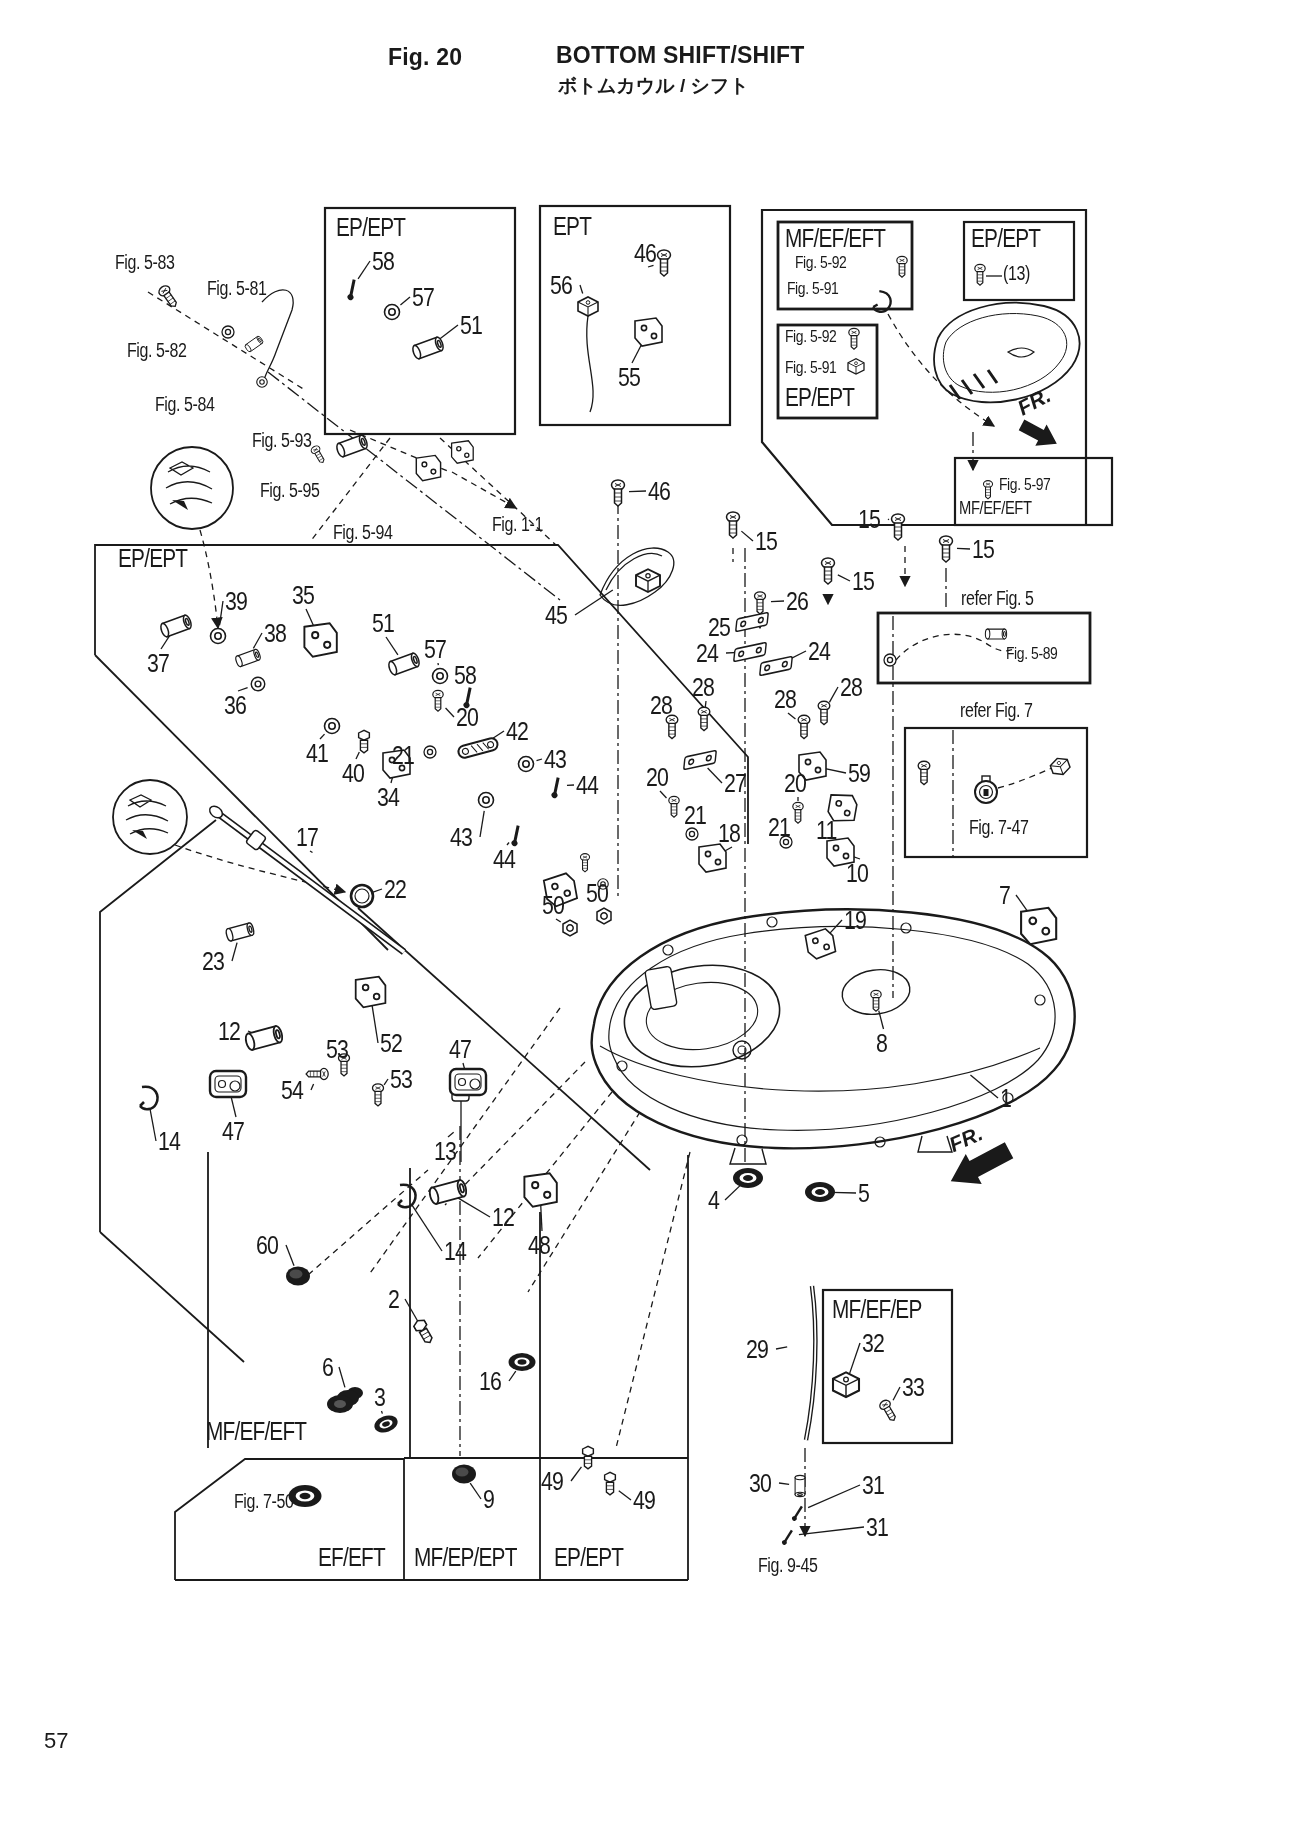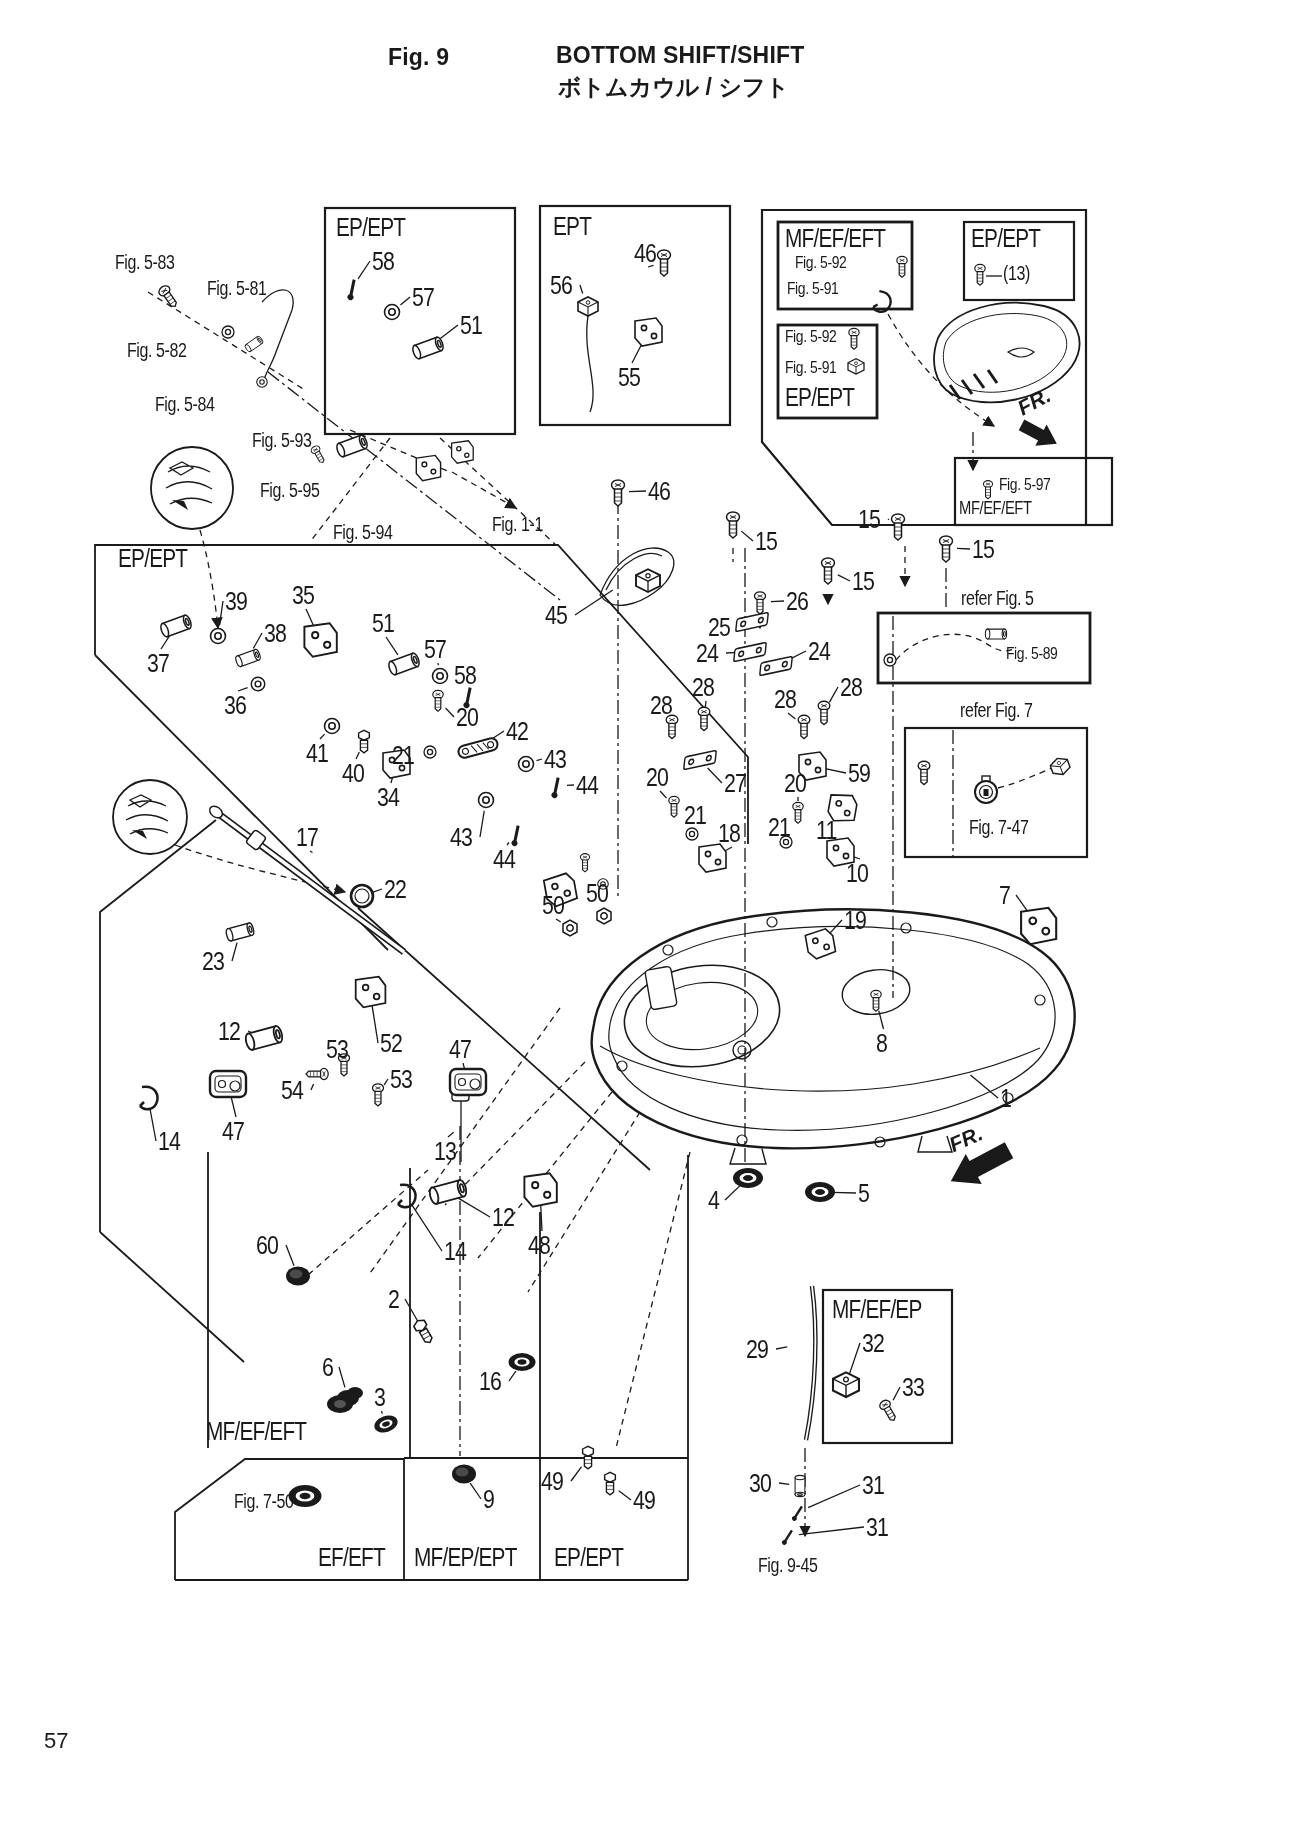--- a/index.html
+++ b/index.html
@@ -5,21 +5,21 @@
   :root { --ink:#1a1a1a; --paper:#ffffff; }
   html,body { margin:0; padding:0; background:#888; }
   #page {
     position:relative; width:1290px; height:1822px;
     background:var(--paper); overflow:hidden;
     font-family:"Liberation Sans","DejaVu Sans",sans-serif;
     color:var(--ink);
   }
   .lbl { position:absolute; white-space:nowrap; transform-origin:0 0; line-height:1; }
   .title  { font-size:23px; font-weight:bold; letter-spacing:0.2px; }
-  .jp     { font-size:23px; font-weight:bold; }
+  .jp     { font-size:19px; font-weight:bold; }
   .pageno { font-size:22px; }
   .sec  { font-size:26px; transform:scaleX(0.80); letter-spacing:-1px; }
   .sec2 { font-size:18px; transform:scaleX(0.82); letter-spacing:-0.5px; }
   .fig  { font-size:20px; transform:scaleX(0.80); letter-spacing:-0.5px; }
   .fig2 { font-size:17px; transform:scaleX(0.82); letter-spacing:-0.5px; }
   .num  { font-size:26px; transform:scaleX(0.82); letter-spacing:-1px; }
   .fr   { font-size:21px; font-weight:bold; font-style:italic; }
   svg#art { position:absolute; left:0; top:0; }
   .st { stroke:var(--ink); stroke-width:1.8; fill:none; }
   .bx { stroke:var(--ink); stroke-width:2.2; fill:none; }
@@ -28,21 +28,21 @@
   .ds { stroke:var(--ink); stroke-width:1.3; fill:none; stroke-dasharray:6 5; }
   .dd { stroke:var(--ink); stroke-width:1.3; fill:none; stroke-dasharray:14 4 3 4; }
   .tube { stroke:var(--ink); fill:none; }
   .core { stroke:#fff; fill:none; }
 </style>
 </head>
 <body>
 
 <div id="page">
 
-  <div class="lbl title" style="left:388px;top:46px">Fig. 9</div>
+  <div class="lbl title" style="left:388px;top:46px">Fig. 20</div>
   <div class="lbl title" style="left:556px;top:44px">BOTTOM SHIFT/SHIFT</div>
   <div class="lbl jp" style="left:558px;top:76px">ボトムカウル / シフト</div>
   <div class="lbl pageno" style="left:44px;top:1730px">57</div>
 
   <svg id="art" width="1290" height="1822" viewBox="0 0 1290 1822">
     <defs>
       <marker id="ah" markerWidth="9" markerHeight="9" refX="8" refY="4.5" orient="auto">
         <path d="M0,0 L9,4.5 L0,9 Z" fill="#1a1a1a"></path>
       </marker>
       <g id="g-scr" stroke="#1a1a1a" stroke-width="1.5">

